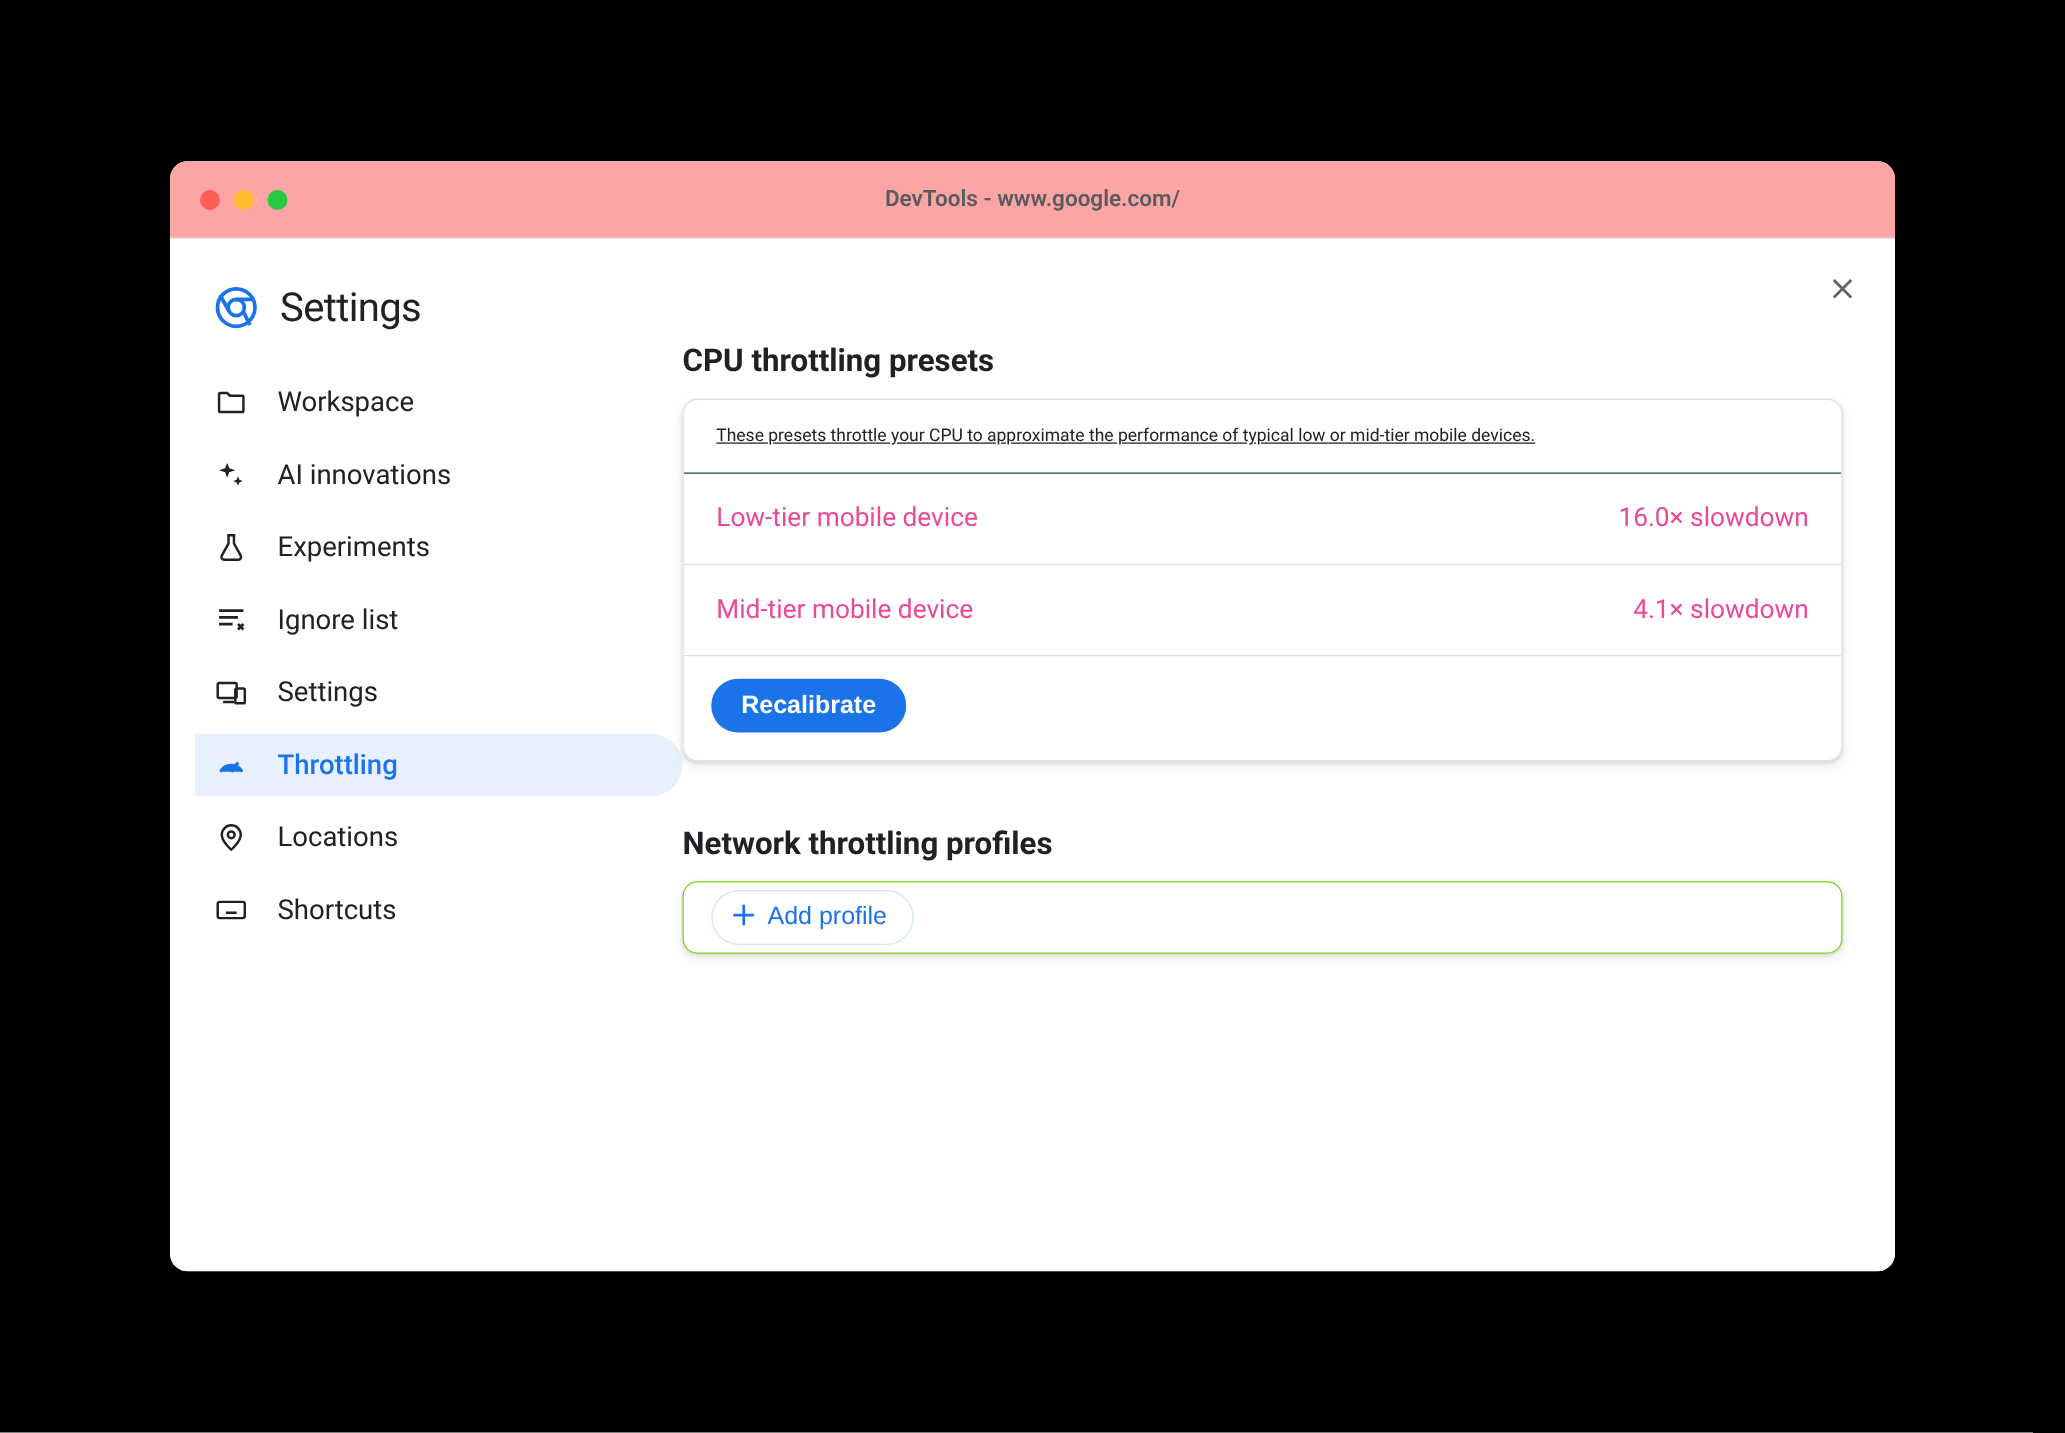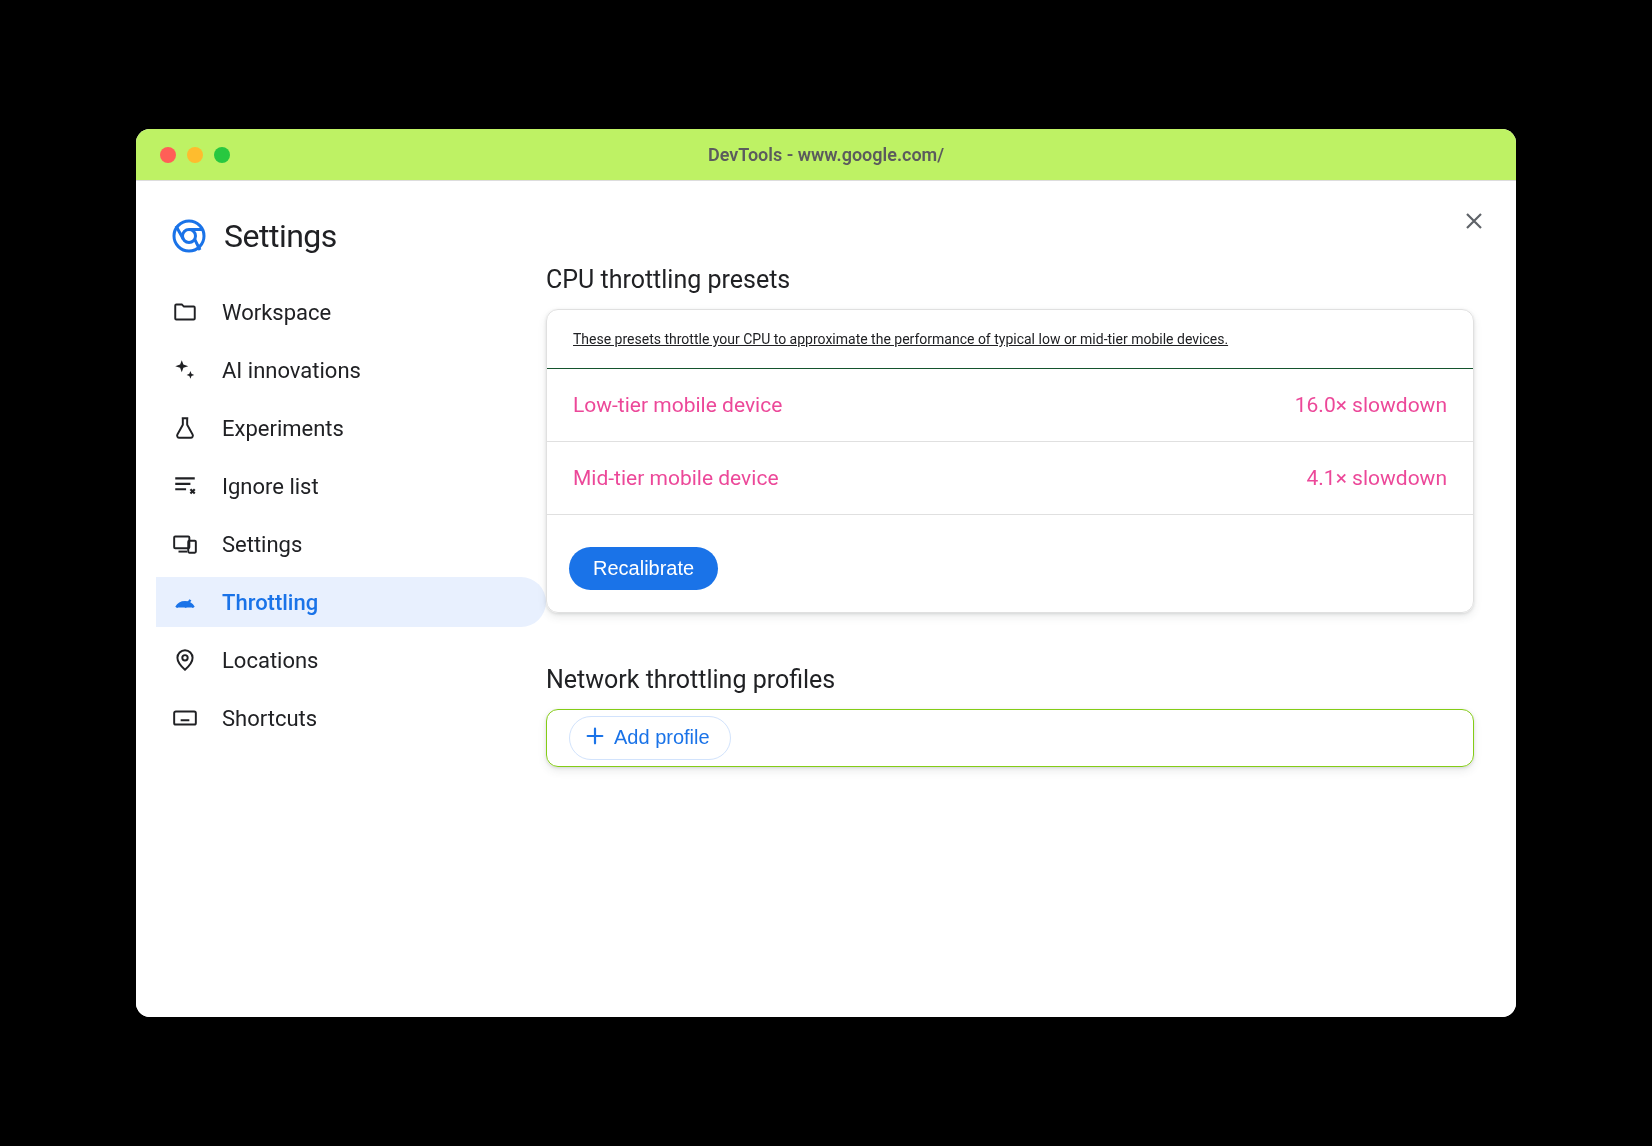--- a/index.html
+++ b/index.html
@@ -20,22 +20,22 @@
       width: 1380px;
       height: 888px;
       background: #fff;
       border-radius: 14px;
       overflow: hidden;
       box-shadow: 0 0 0 1px rgba(0,0,0,0.05);
       display: flex;
       flex-direction: column;
     }
     .titlebar {
-      height: 52px;
-      background: #bef264;
+      height: 62px;
+      background: #fca5a5;
       display: flex;
       align-items: center;
       position: relative;
       border-bottom: 1px solid #ddd;
     }
     .traffic-lights {
       display: flex;
       gap: 11px;
       padding-left: 24px;
     }
@@ -117,21 +117,21 @@
       align-items: center;
       justify-content: center;
       flex-shrink: 0;
     }
     .main {
       flex: 1;
       padding: 84px 42px 0 0;
     }
     .section-title {
       font-size: 25px;
-      font-weight: 400;
+      font-weight: 700;
       color: #202124;
       margin-bottom: 15px;
     }
     .card {
       border: 1px solid #e0e0e0;
       border-radius: 12px;
       box-shadow: 0 1px 3px rgba(60,64,67,.15), 0 4px 8px rgba(60,64,67,.1);
       margin-bottom: 52px;
       overflow: hidden;
     }
@@ -152,26 +152,25 @@
       color: #ec4899;
       border-bottom: 1px solid #e0e0e0;
     }
     .card-footer {
       padding: 18px 22px 22px 22px;
     }
     .btn-primary {
       background: #1a73e8;
       color: #fff;
       font-size: 20px;
-      font-weight: 400;
+      font-weight: 700;
       border: none;
       border-radius: 22px;
       padding: 10px 24px;
       cursor: pointer;
-      margin-top: 14px;
     }
     .card2 {
       border: 1px solid #84cc16;
       border-radius: 12px;
       box-shadow: 0 1px 3px rgba(60,64,67,.15), 0 4px 8px rgba(60,64,67,.1);
       padding: 6px 22px;
     }
     .btn-outline {
       display: inline-flex;
       align-items: center;

